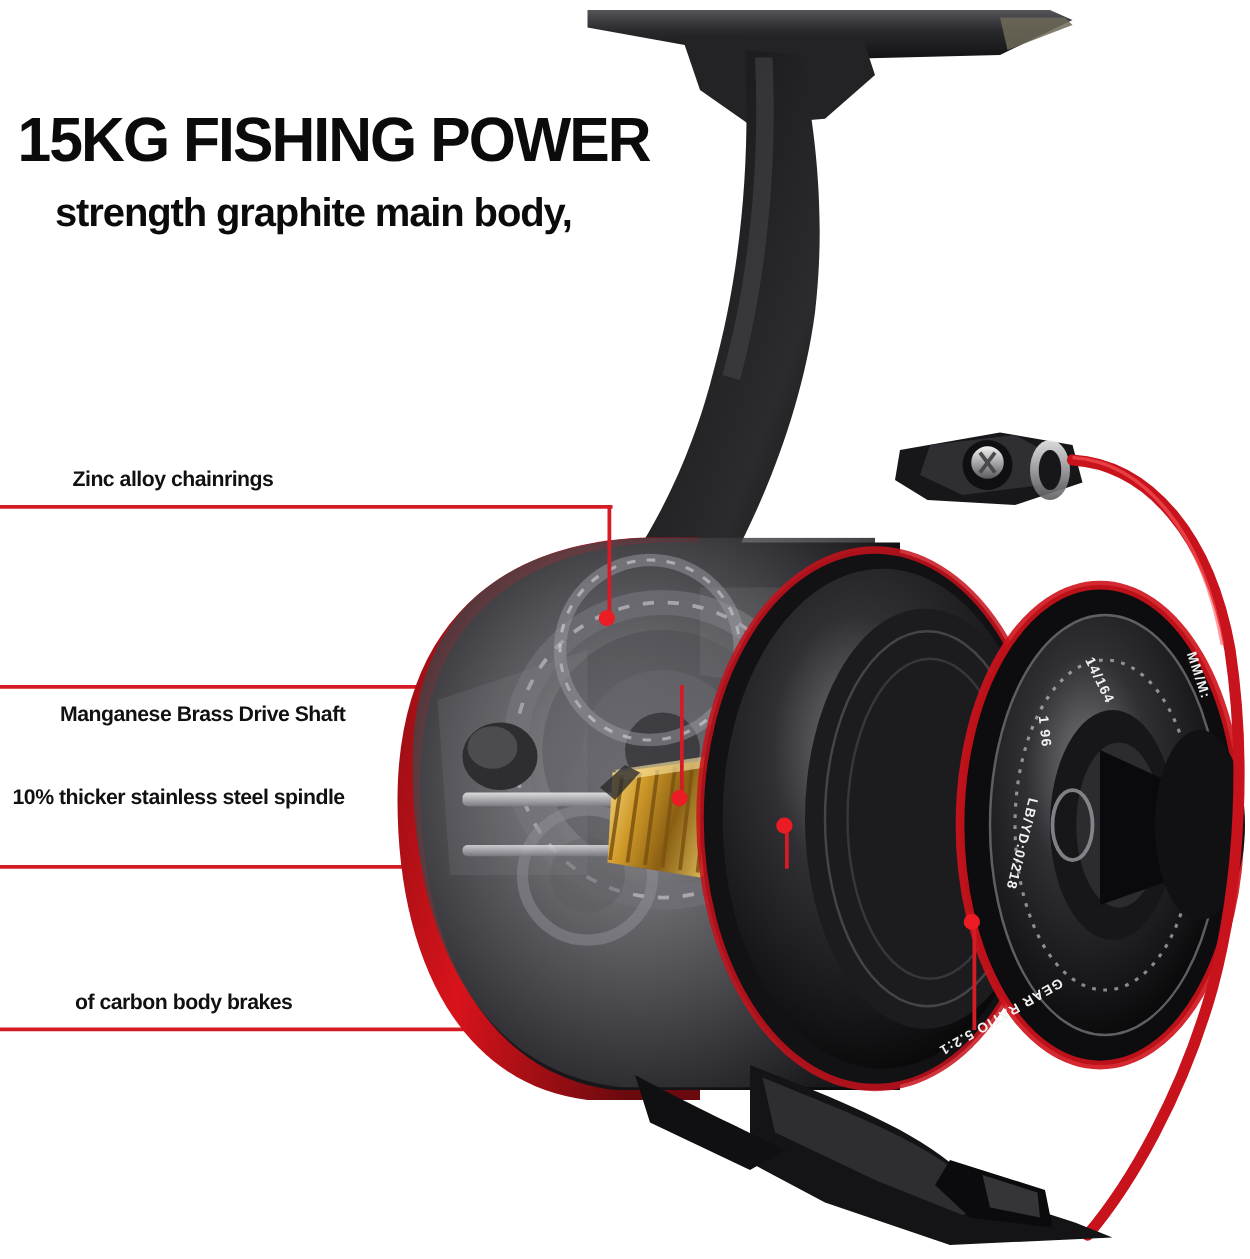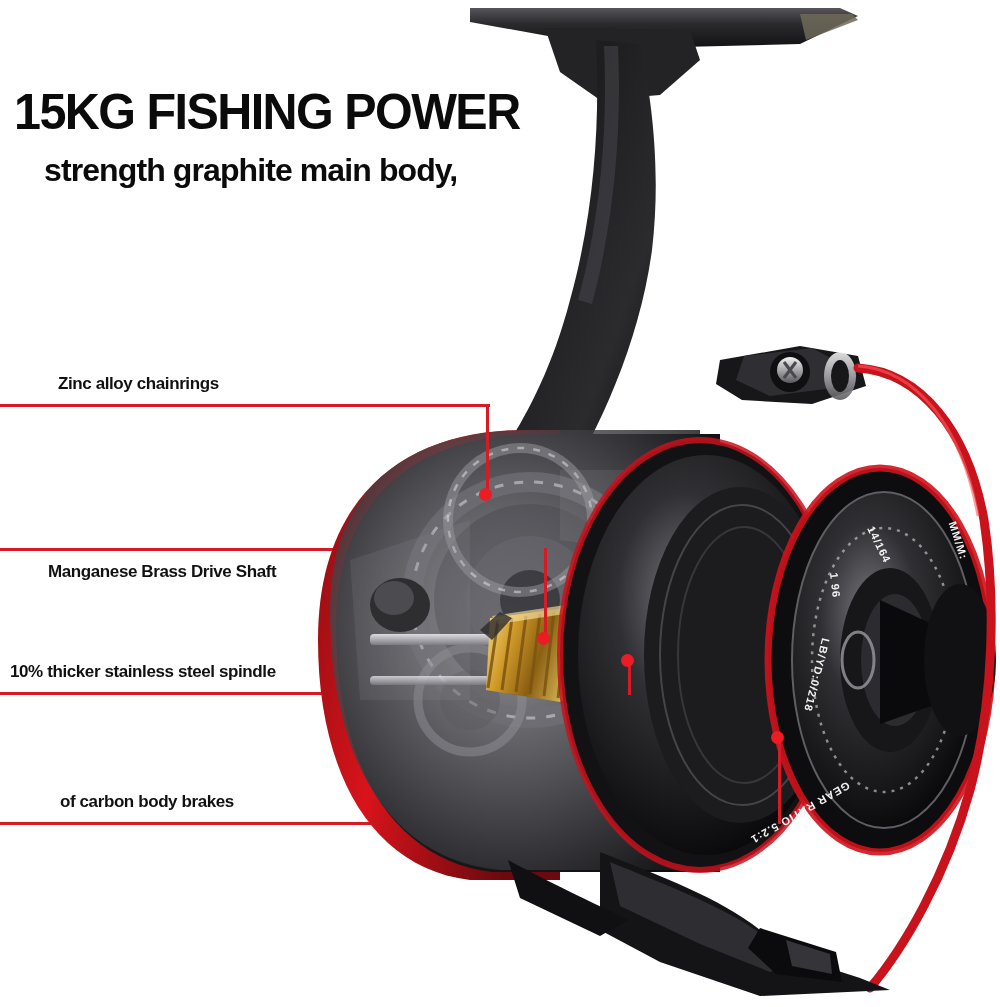--- a/index.html
+++ b/index.html
@@ -307,21 +307,21 @@
   <div class="callout-label" style="left:58px; top:374px;">Zinc alloy chainrings</div>
   <div class="callout-line" style="top:404px; width:490px;"></div>
   <div class="lead-v" style="left:486px; top:404px; height:91px;"></div>
   <div class="dot" style="left:479px; top:488px;"></div>
 
   <div class="callout-label" style="left:48px; top:518px;margin-top:44px;">Manganese Brass Drive Shaft</div>
   <div class="callout-line" style="top:548px; width:545px;"></div>
   <div class="lead-v" style="left:544px; top:548px; height:91px;"></div>
   <div class="dot" style="left:537px; top:632px;"></div>
 
-  <div class="callout-label" style="left:10px; top:662px;text-align:right;">10% thicker stainless steel spindle</div>
+  <div class="callout-label" style="left:10px; top:628px;text-align:right;">10% thicker stainless steel spindle</div>
   <div class="callout-line" style="top:692px; width:631px;"></div>
   <div class="lead-v" style="left:628px; top:666px; height:29px;"></div>
   <div class="dot" style="left:621px; top:654px;"></div>
 
   <div class="callout-label" style="left:60px; top:792px;">of carbon body brakes</div>
   <div class="callout-line" style="top:822px; width:781px;"></div>
   <div class="lead-v" style="left:778px; top:742px; height:82px;"></div>
   <div class="dot" style="left:771px; top:731px;"></div>
 
 </div>

